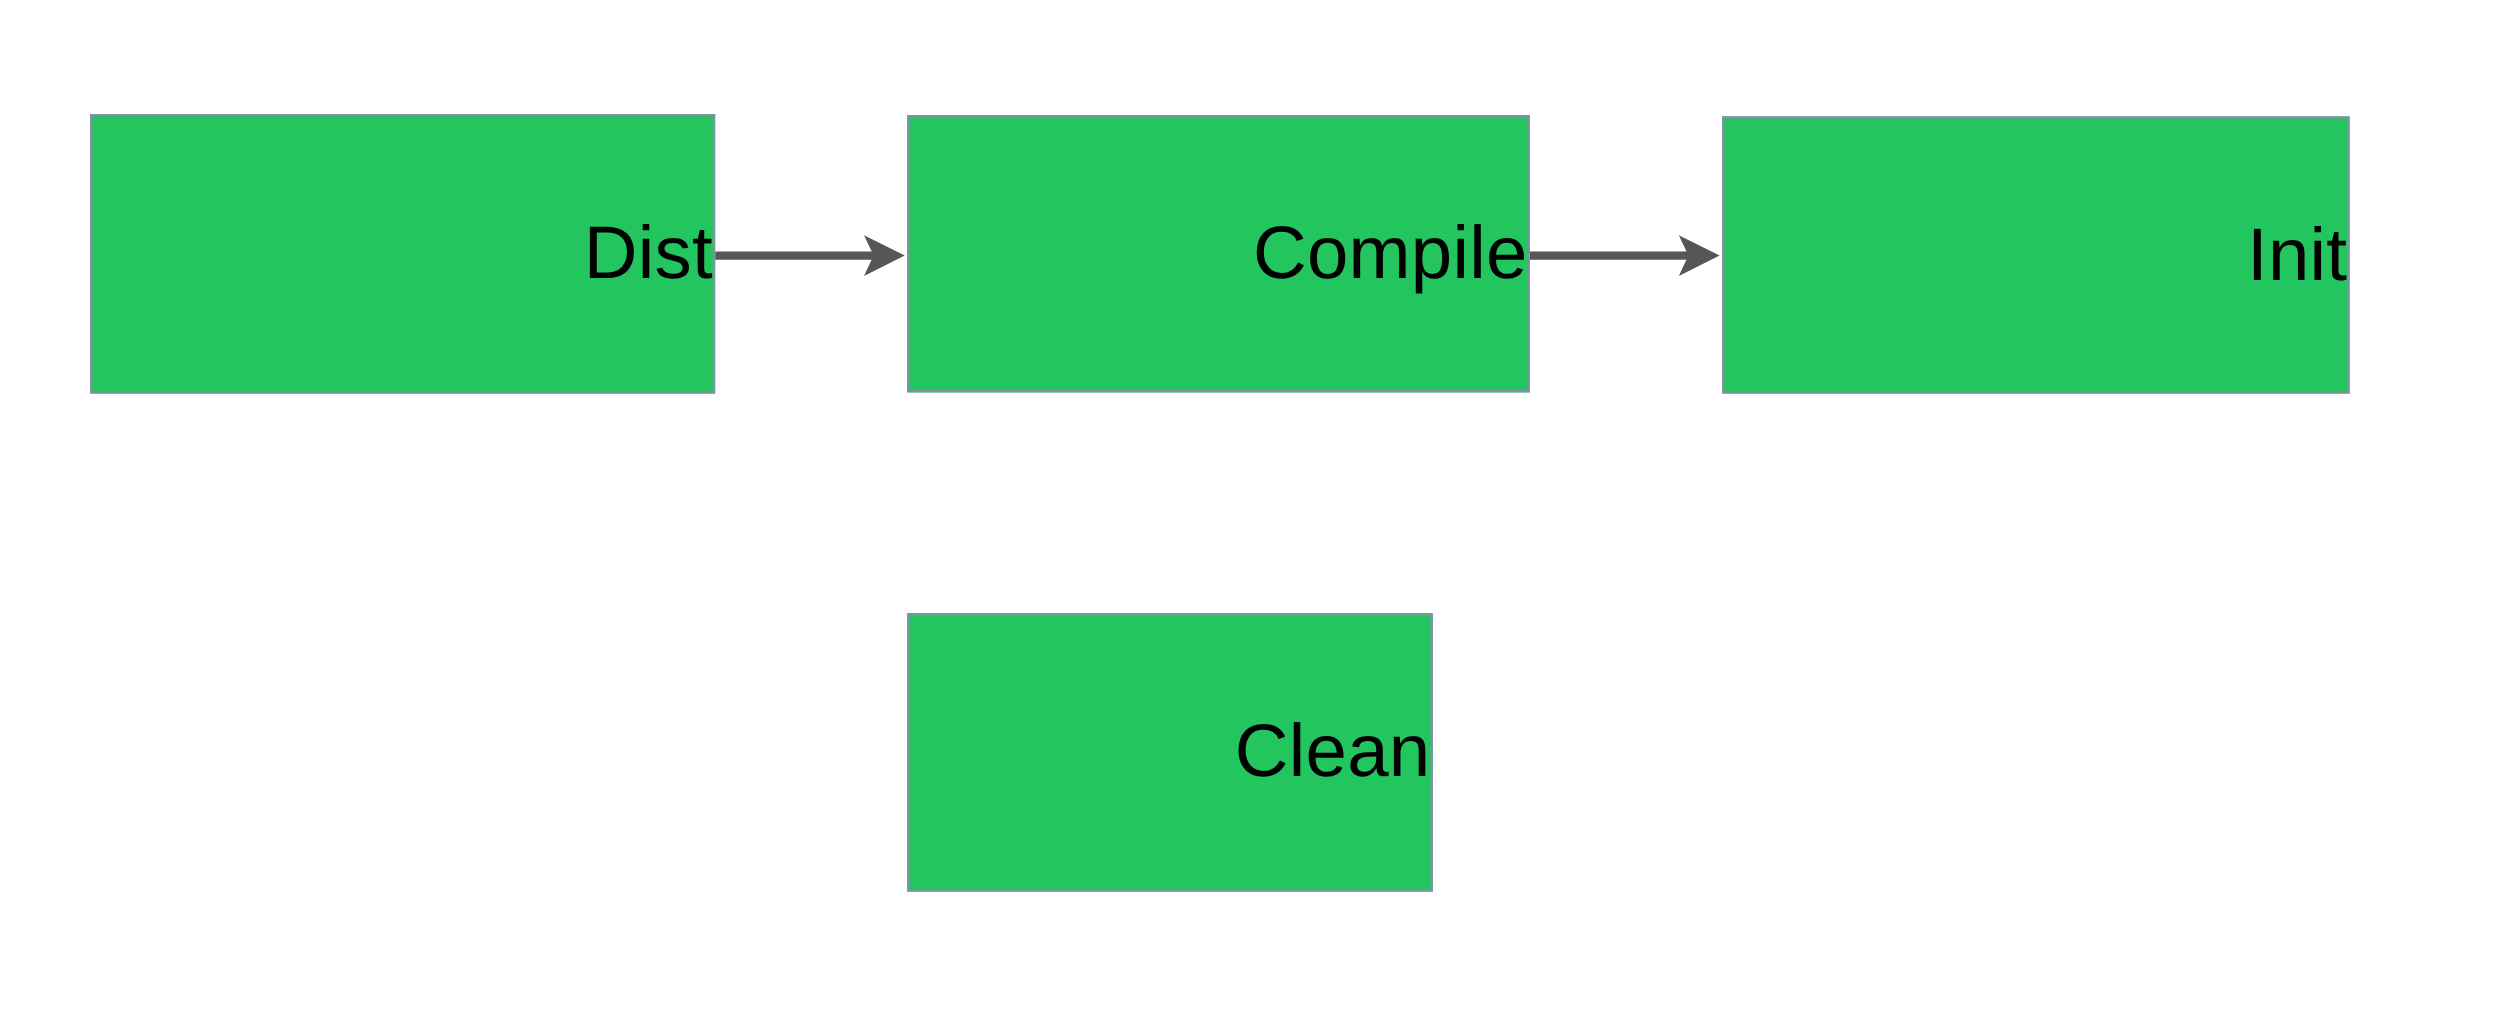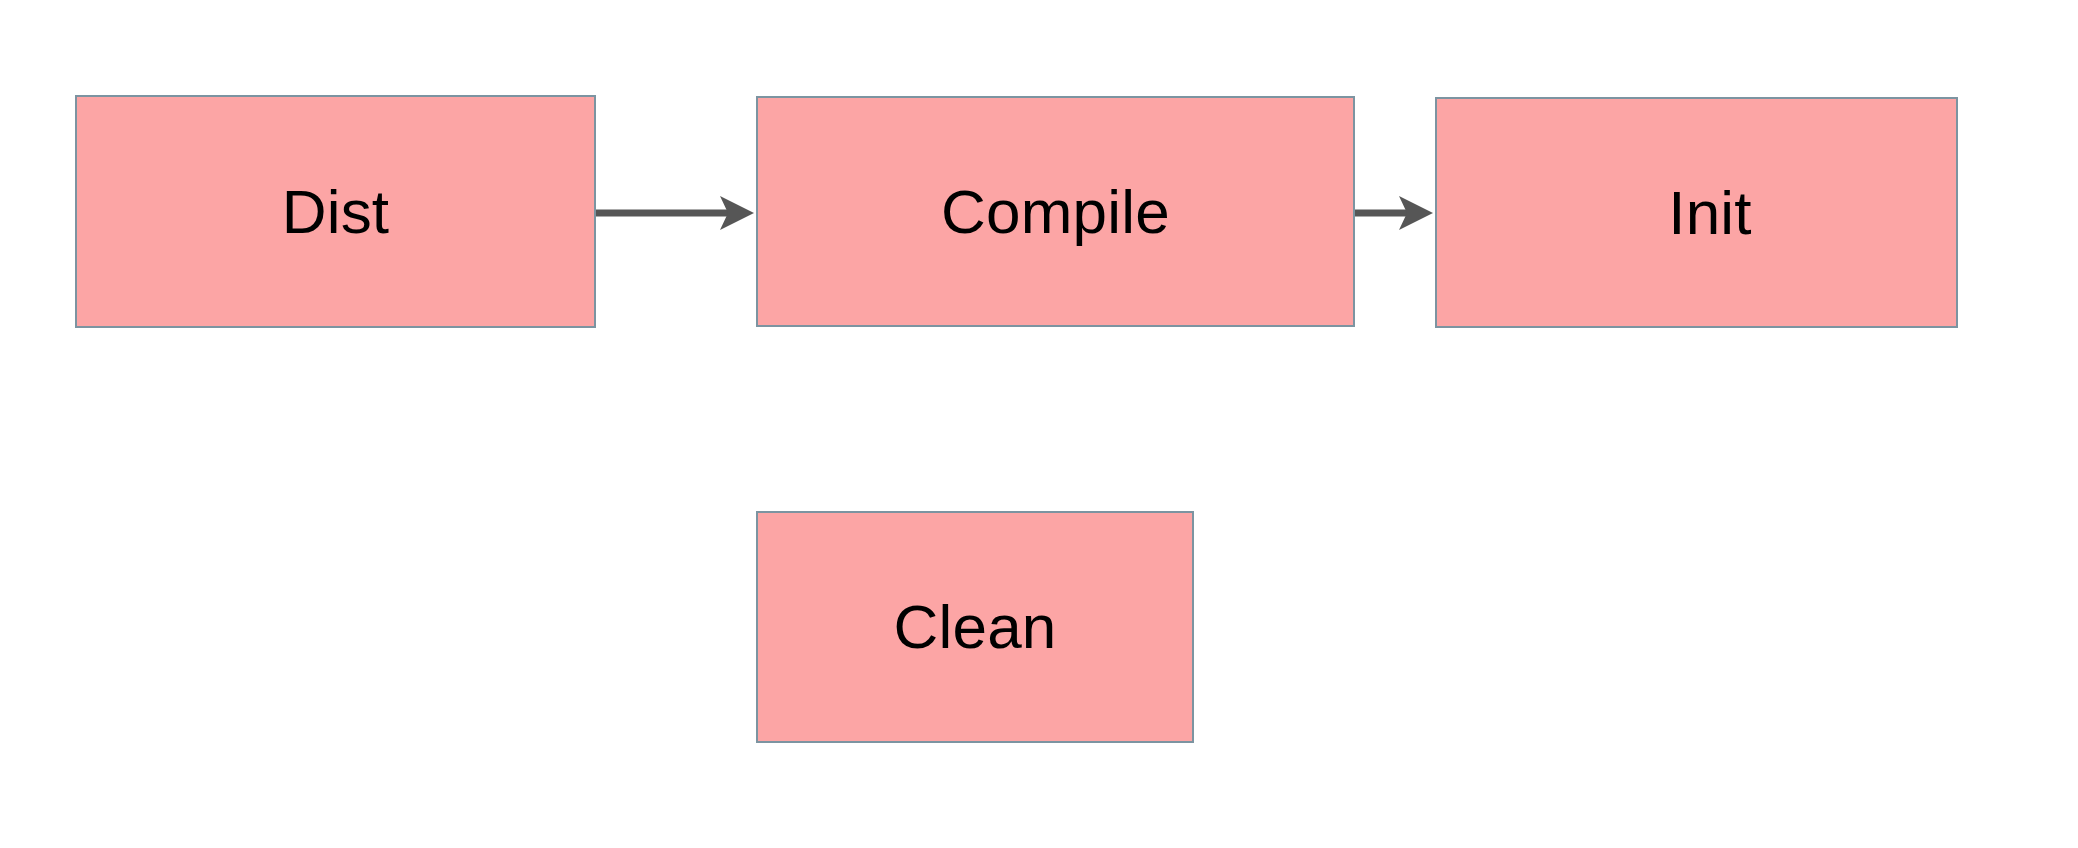--- a/index.html
+++ b/index.html
@@ -19,38 +19,38 @@
     background: #ffffff;
     overflow: hidden;
   }
 
   
   .node {
     position: absolute;
     box-sizing: border-box;
     display: flex;
     align-items: center;
-    justify-content: center;
-    background: #fca5a5;
+    justify-content: flex-end;
+    background: #22c55e;
     border: 2px solid #7c94a1;
     user-select: none;
   }
   .node-label {
     font-family: "Liberation Sans", sans-serif;
     font-size: 62px;
     font-weight: 400;
     line-height: 1;
     color: #000000;
     letter-spacing: 0.2px;
     white-space: nowrap;
   }
 
   
   #node-dist    { left: 75px;   top: 95px;  width: 521px; height: 233px; }
-  #node-compile { left: 756px;  top: 96px;  width: 599px; height: 231px; }
+  #node-compile { left: 756px;  top: 96px;  width: 519px; height: 231px; }
   #node-init    { left: 1435px; top: 97px;  width: 523px; height: 231px; padding-left: 27px; }
   #node-clean   { left: 756px;  top: 511px; width: 438px; height: 232px; }
 
   
   .edge {
     position: absolute;
     top: 0;
     left: 0;
     width: 2078px;
     height: 848px;

